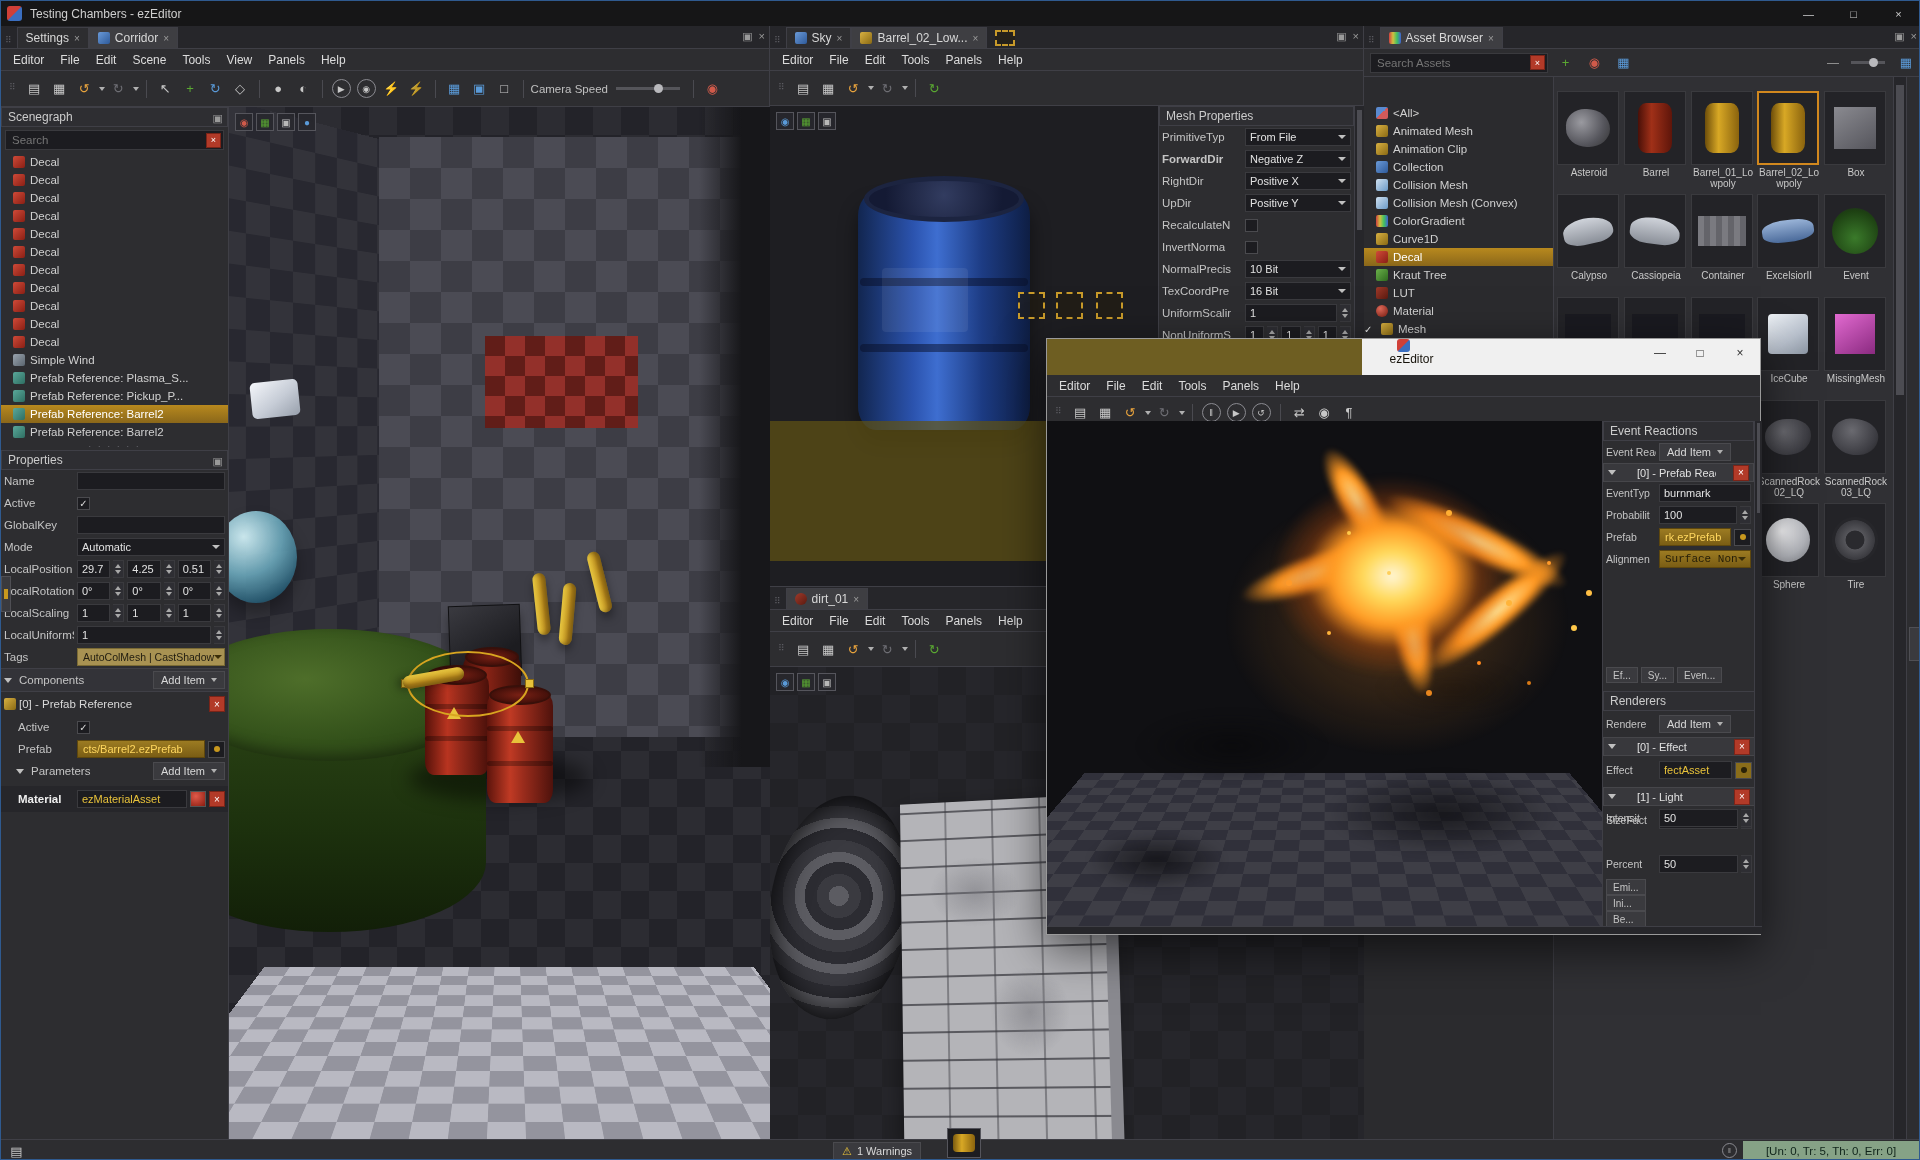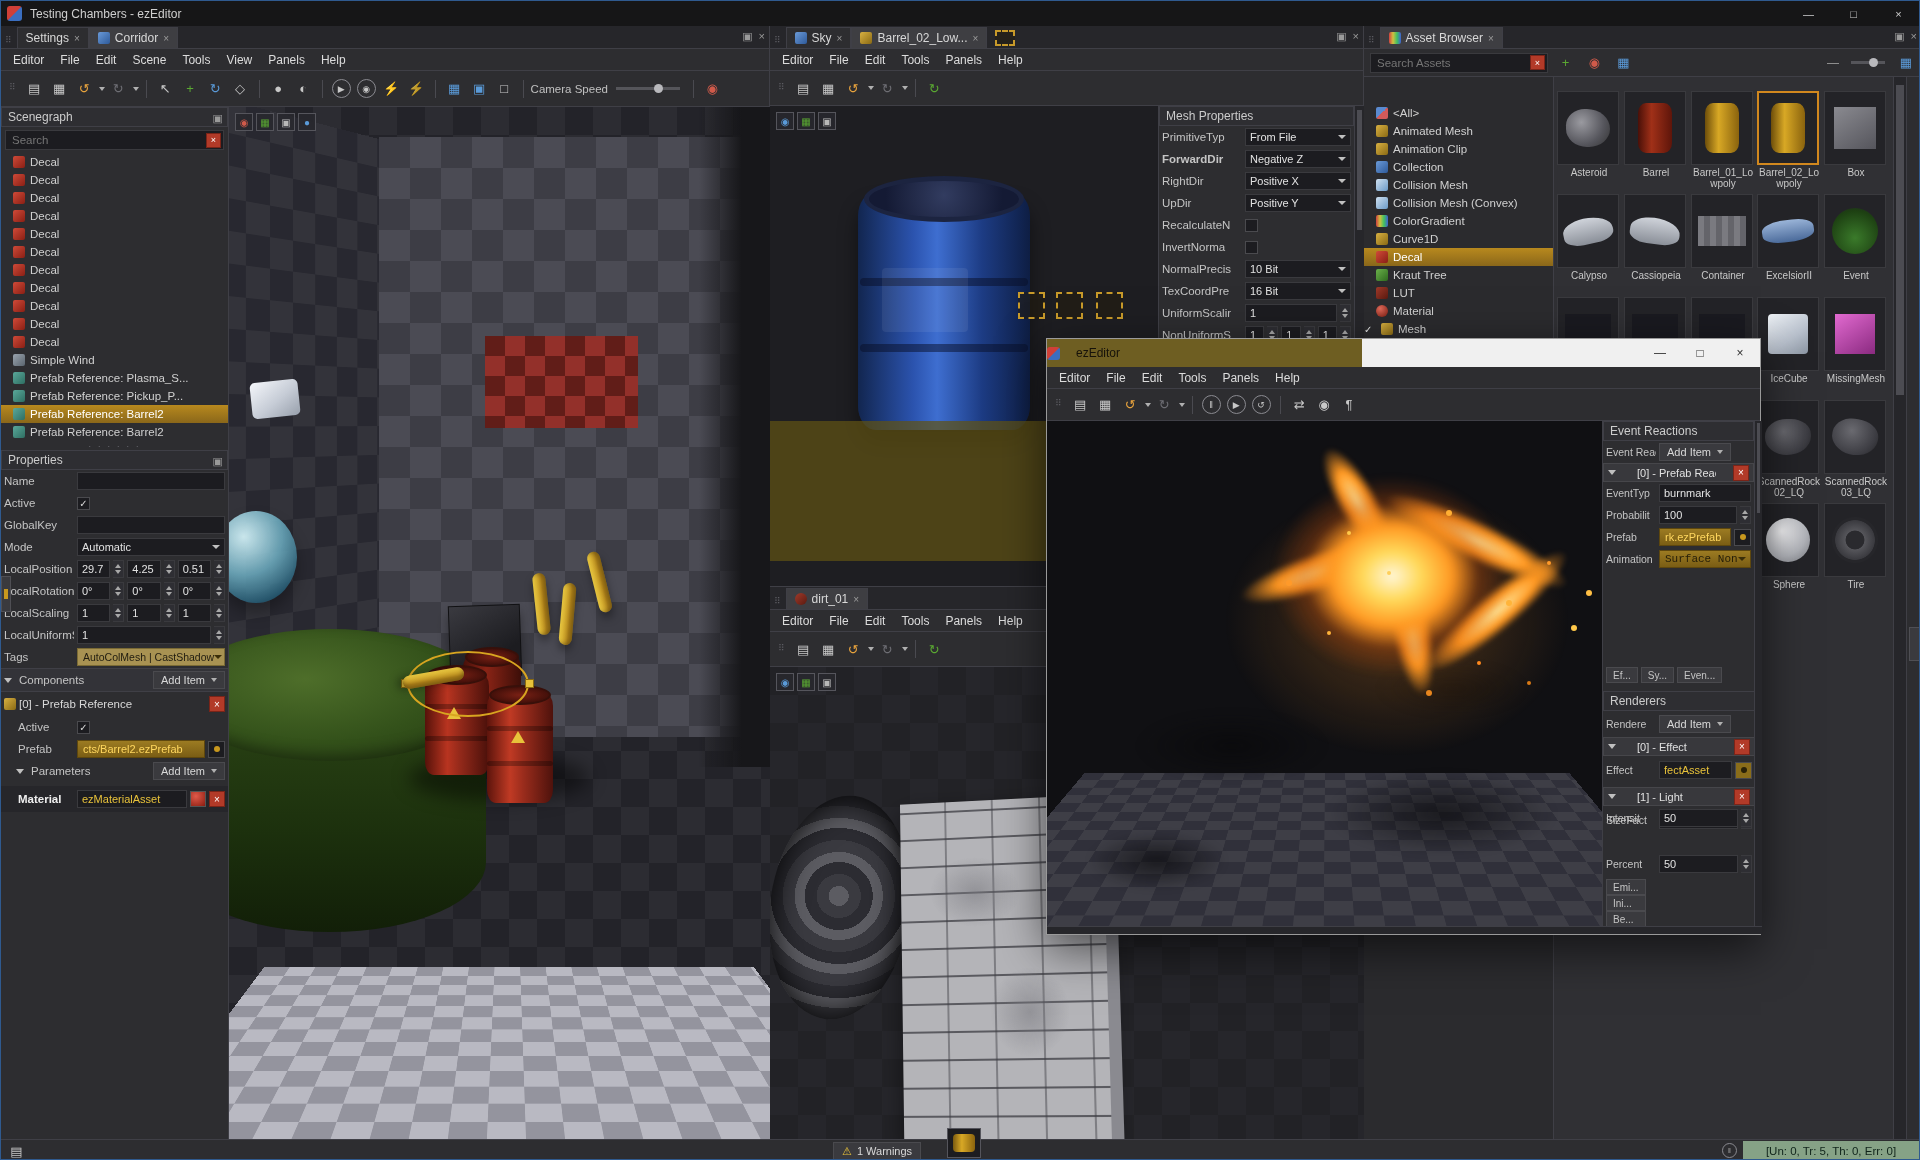--- a/index.html
+++ b/index.html
@@ -116,21 +116,21 @@
   .stats{left:14px;top:320px;font-family:"DejaVu Sans Mono",monospace;font-size:13px;line-height:20.5px;color:#eee8c0;white-space:nowrap;}
   .dashbox{width:27px;height:27px;border:2px dashed #c89a2a;background:rgba(36,30,14,.55);}
   .dashbox.sm{width:20px;height:16px;margin:0 0 2px 8px;}
   
   #dirt-vp > div{position:absolute;}
   .tire{left:0;top:128px;width:140px;height:225px;border-radius:50%;background:repeating-radial-gradient(circle at 48% 45%,#5c5c62 0 10px,#3a3a40 10px 22px,#2c2c32 22px 34px);box-shadow:inset 0 0 34px #000;transform:rotate(8deg);}
   .brick{left:130px;top:130px;width:206px;height:345px;background-color:#b4b4b8;background-image:repeating-linear-gradient(0deg,transparent 0 26px,rgba(60,60,66,.75) 26px 28px),repeating-linear-gradient(90deg,transparent 0 46px,rgba(60,60,66,.45) 46px 48px);transform:perspective(700px) rotateY(-6deg) rotateX(3deg) rotate(-1.5deg);box-shadow:12px 0 0 #8a8a90,0 10px 24px rgba(0,0,0,.5);}
   .blotch{border-radius:50%;background:radial-gradient(rgba(120,120,126,.55),transparent 70%);}
   
   #particle-window{position:absolute;left:1045px;top:337px;width:715px;height:597px;z-index:50;background:#2d2d30;border:1px solid #9a9a9a;box-shadow:0 14px 44px rgba(0,0,0,.6);}
-  .pw-title{height:28px;display:flex;align-items:center;background:linear-gradient(90deg,#6e5e22 0,#6e5e22 315px,#f0f0f0 315px);position:relative;}
+  .pw-title{height:36px;display:flex;align-items:center;background:linear-gradient(90deg,#6e5e22 0,#6e5e22 315px,#f0f0f0 315px);position:relative;padding-left:8px;flex-direction:column;}
   .pw-title .title{color:#16120a;font-size:12px;margin-left:8px;}
   .pw-btn{width:40px;height:28px;display:flex;align-items:center;justify-content:center;color:#333;font-size:12px;}
   .pw-body{position:absolute;left:0;top:82px;width:715px;height:507px;}
   #fx-vp{left:0;top:0;width:555px;height:507px;background:#101013;}
   #fx-vp > div{position:absolute;}
   .fx-floor{left:-180px;top:-150px;width:920px;height:760px;transform-origin:50% 100%;transform:perspective(650px) rotateX(50deg);}
   .scorch{border-radius:50%;background:radial-gradient(rgba(8,8,10,.65),transparent 70%);filter:blur(3px);}
   .fx-glow{left:120px;top:20px;width:460px;height:360px;background:radial-gradient(closest-side,rgba(255,150,40,.28),transparent 75%);}
   .exp-core{left:225px;top:55px;width:240px;height:200px;background:radial-gradient(closest-side,#fff6d8 0%,#ffd95a 24%,#ff9822 50%,rgba(190,75,10,.35) 72%,transparent 100%);filter:blur(3px);}
   .exp-arm{width:170px;height:40px;border-radius:50%;background:radial-gradient(closest-side,#ffe89a,#ff9822 55%,transparent);filter:blur(2px);}
@@ -962,21 +962,21 @@
           </span>
       </div>
       <div class="prop-row">
         <span class="prop-label">Prefab</span>
         <span class="gold-btn">rk.ezPrefab</span>
         <span class="browse">
             <b></b>
           </span>
       </div>
       <div class="prop-row">
-        <span class="prop-label">Animation</span>
+        <span class="prop-label">Alignmen</span>
         <span class="gold-btn gold-dd">Surface Non</span>
       </div>
       <div style="position:absolute;left:3px;top:246px;display:flex;">
         <span class="mini-tab">Ef...</span>
         <span class="mini-tab">Sy...</span>
         <span class="mini-tab active">Even...</span>
       </div>
 
       <div class="panel-header" style="position:absolute;left:0;top:270px;width:152px;">
         <span>Renderers</span>

